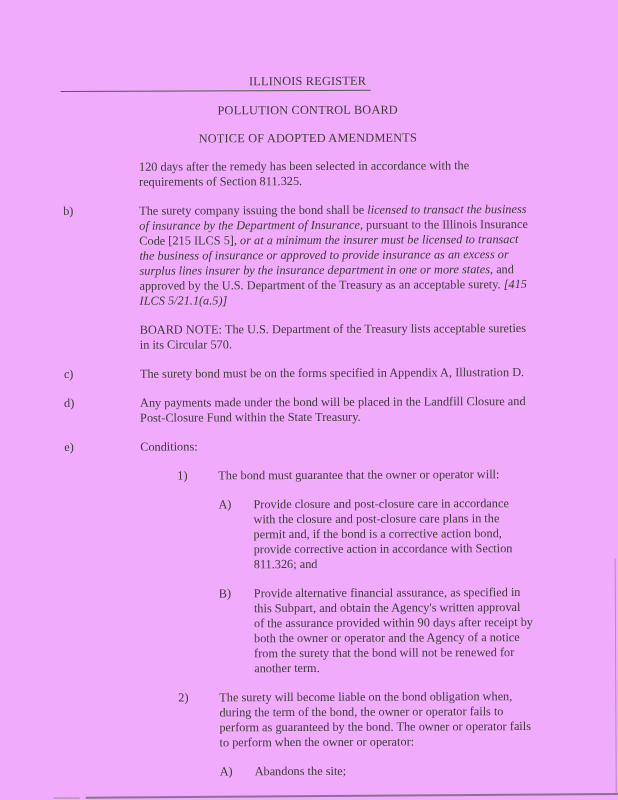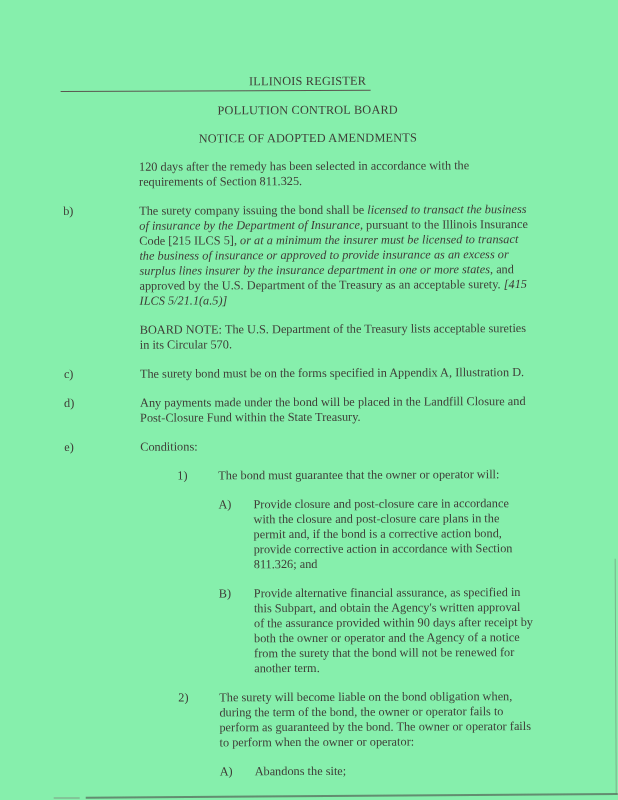--- a/index.html
+++ b/index.html
@@ -3,21 +3,21 @@
 <meta charset="utf-8">
 <title>Illinois Register Page</title>
 <style>
   * { box-sizing: border-box; }
   html, body { margin: 0; padding: 0; background: #ffffff; }
 
   .page {
     position: relative;
     width: 618px;
     height: 800px;
-    background: #86efac;
+    background: #f0abfc;
     overflow: hidden;
     font-family: "Liberation Serif", serif;
     font-size: 12.3px;
     line-height: 15px;
     color: #3f3d37;
   }
 
   .rot-wrap {
     position: absolute;
     inset: 0;

